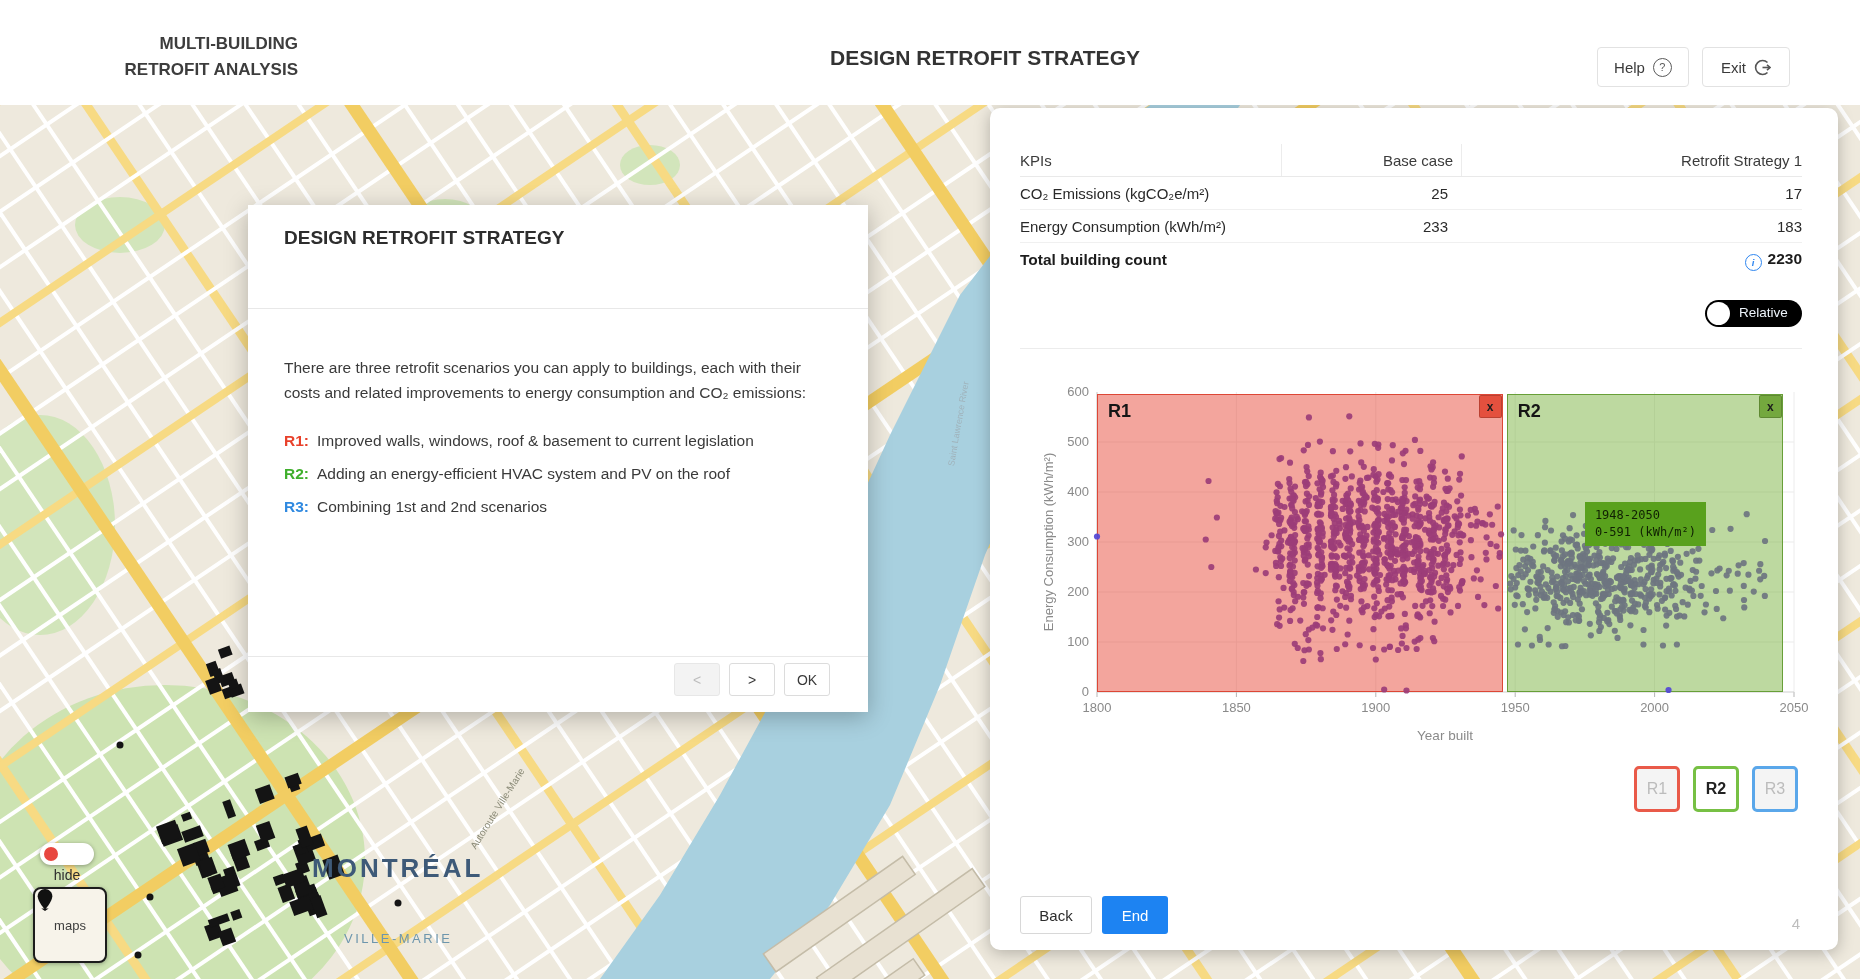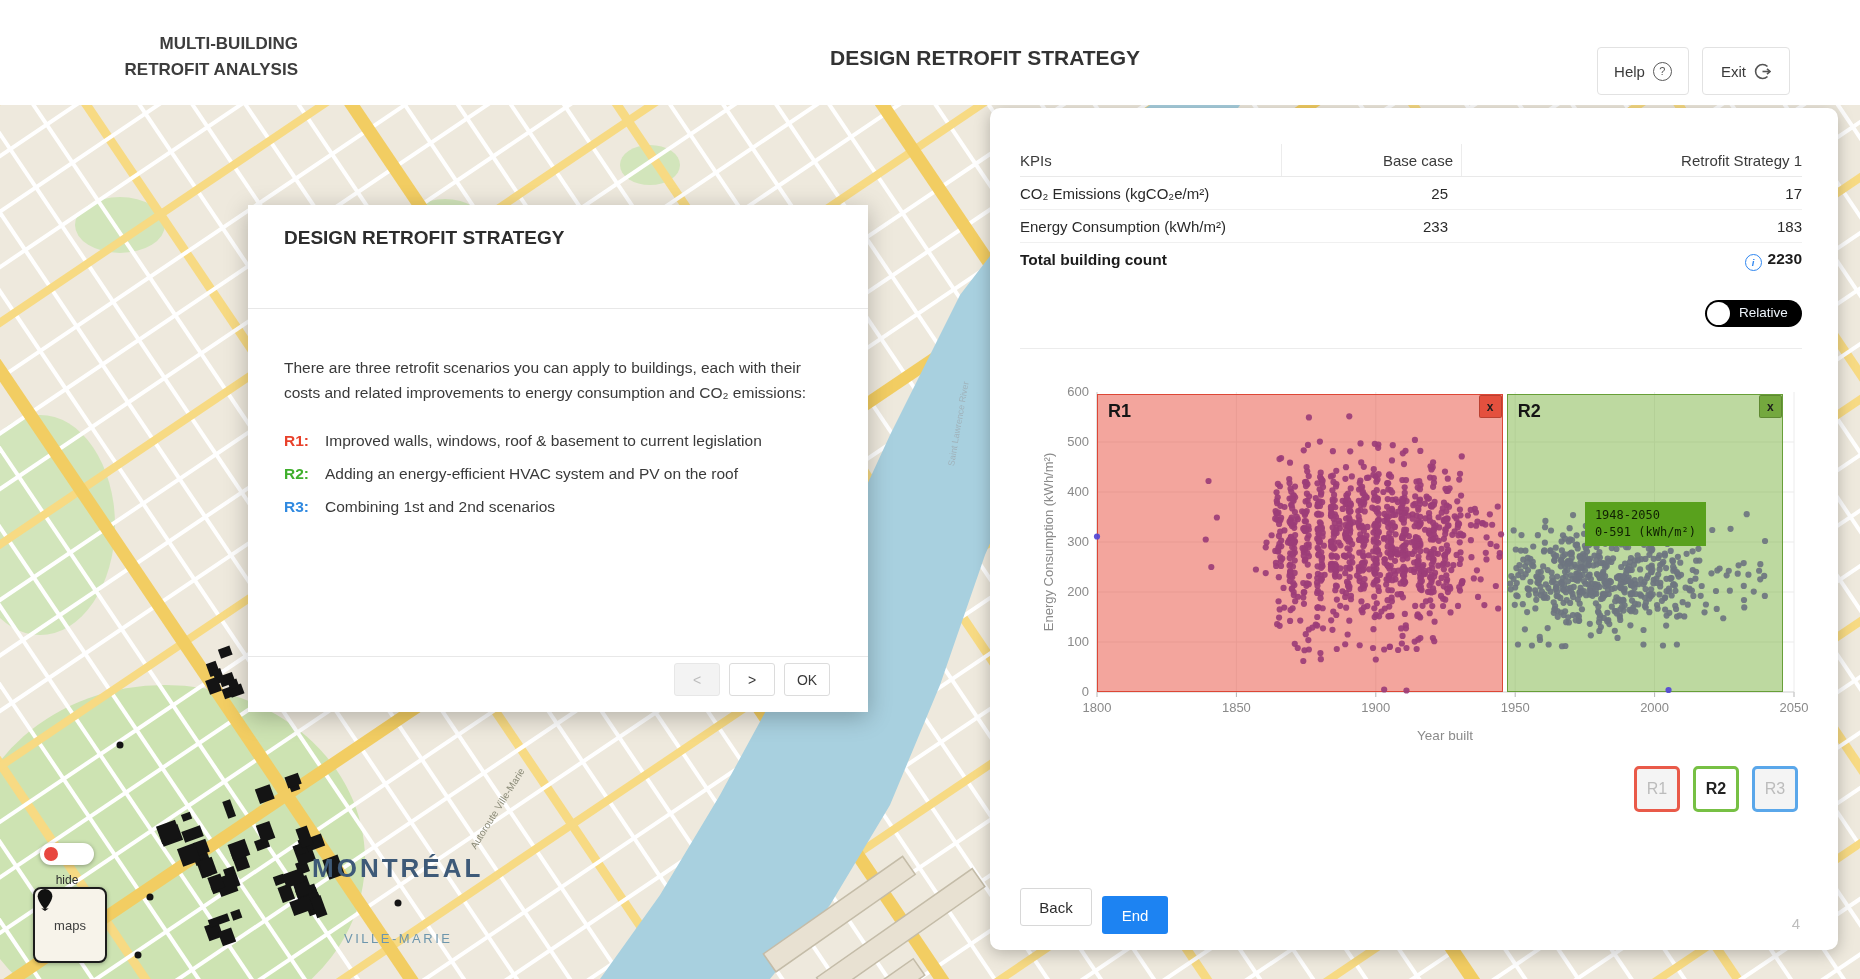--- a/index.html
+++ b/index.html
@@ -5,58 +5,58 @@
   html,body{margin:0;padding:0;background:#fff;}
   #app{position:relative;width:1860px;height:979px;overflow:hidden;
        font-family:"Liberation Sans",sans-serif;color:#2d2d2d;}
 
   
   #header{position:absolute;left:0;top:0;width:1860px;height:105px;background:#ffffff;z-index:40;}
   #app-title{position:absolute;left:108px;top:31px;width:190px;text-align:right;
              font-size:17px;font-weight:bold;color:#3d3d3d;line-height:1.55;}
   #page-title{position:absolute;left:985px;top:46px;transform:translateX(-50%);
               font-size:21px;font-weight:bold;color:#333;white-space:nowrap;}
-  .hdr-btn{position:absolute;top:47px;height:48px;background:#fff;border:1px solid #e2e2e2;
+  .hdr-btn{position:absolute;top:47px;height:40px;background:#fff;border:1px solid #e2e2e2;
            border-radius:4px;display:flex;align-items:center;justify-content:center;gap:8px;
            font-size:15px;color:#3a3a3a;box-sizing:border-box;cursor:pointer;}
   #help-btn{left:1597px;width:92px;}
   #exit-btn{left:1702px;width:88px;}
   .q-circle{display:inline-flex;width:17px;height:17px;border:1.4px solid #5a5a5a;border-radius:50%;
             align-items:center;justify-content:center;font-size:11px;color:#5a5a5a;}
 
   
   #map{position:absolute;left:0;top:105px;width:1860px;height:874px;overflow:hidden;background:#eee9dd;}
   #map svg{position:absolute;left:0;top:0;}
   .map-label{position:absolute;white-space:nowrap;}
   #city-label{left:312px;top:748px;font-size:26px;font-weight:bold;letter-spacing:3px;color:#3e5a78;}
   #district-label{left:344px;top:826px;font-size:13px;letter-spacing:2.5px;color:#6d96ad;}
   #road-label{left:468px;top:740px;font-size:10px;color:#8b8b78;transform:rotate(-58deg);transform-origin:left top;}
   #river-label{left:946px;top:360px;font-size:9px;color:#9fb0b8;transform:rotate(-80deg);transform-origin:left top;opacity:.9;}
 
   #hide-toggle-wrap{position:absolute;left:38px;top:738px;width:58px;text-align:center;z-index:5;}
   #hide-toggle{width:54px;height:22px;background:#fff;border-radius:11px;box-shadow:0 1px 4px rgba(0,0,0,.35);
                position:relative;cursor:pointer;margin:0 auto;}
   #hide-knob{position:absolute;left:4px;top:4px;width:14px;height:14px;border-radius:50%;background:#e8473f;}
-  #hide-label{font-size:12px;color:#2d2d2d;margin-top:8px;}
+  #hide-label{font-size:14px;color:#2d2d2d;margin-top:2px;}
   #maps-btn{position:absolute;left:33px;top:782px;width:74px;height:76px;background:#f7f3ea;
             border:2.5px solid #1c1c1c;border-radius:8px;box-sizing:border-box;z-index:5;cursor:pointer;
             display:flex;flex-direction:column;align-items:center;justify-content:center;gap:2px;
             box-shadow:0 1px 4px rgba(0,0,0,.3);}
   #maps-btn span{font-size:13px;color:#3d3d3d;}
 
   
   #dialog{position:absolute;left:248px;top:205px;width:620px;height:507px;background:#fff;z-index:30;
           box-shadow:0 5px 22px rgba(0,0,0,.25);box-sizing:border-box;}
   #dialog-title{position:absolute;left:36px;top:22px;font-size:19px;font-weight:bold;color:#2d2d2d;}
   .dlg-divider{position:absolute;left:0;right:0;height:1px;background:#e8e8e8;}
   #dlg-div-top{top:103px;}
   #dlg-div-bottom{top:451px;}
   #dialog-intro{position:absolute;left:36px;top:150px;width:555px;font-size:15.5px;line-height:1.62;color:#3a3a3a;}
   #scenario-list{position:absolute;left:36px;top:227px;width:560px;}
-  .scenario-row{display:flex;gap:16px;margin-bottom:15px;font-size:15.5px;color:#3a3a3a;text-align:right;}
+  .scenario-row{display:flex;gap:8px;margin-bottom:15px;font-size:15.5px;color:#3a3a3a;text-align:right;}
   .scenario-id{font-weight:bold;}
   .scenario-id.r1{color:#e8402a;}
   .scenario-id.r2{color:#3faf2c;}
   .scenario-id.r3{color:#2f89e0;}
   #dialog-buttons{position:absolute;right:38px;top:458px;display:flex;gap:9px;}
   .dlg-btn{width:46px;height:33px;border:1px solid #dcdcdc;border-radius:3px;background:#fff;
            font-size:14px;color:#3a3a3a;display:flex;align-items:center;justify-content:center;
            box-sizing:border-box;cursor:pointer;}
   .dlg-btn.disabled{background:#f3f3f3;color:#bdbdbd;border-color:#e7e7e7;}
 
@@ -106,21 +106,21 @@
                 box-sizing:border-box;border-radius:2px;pointer-events:auto;cursor:pointer;}
   #chart-tooltip{position:absolute;z-index:4;background:#59a11d;color:#102003;padding:5px 10px;
                  font-family:"DejaVu Sans Mono",monospace;font-size:12px;line-height:1.4;white-space:nowrap;}
 
   
   #scenario-buttons{position:absolute;right:40px;top:658px;display:flex;gap:13px;}
   .sc-btn{width:46px;height:46px;border-radius:5px;border:3px solid;display:flex;align-items:center;
           justify-content:center;font-size:16px;box-sizing:border-box;cursor:pointer;background:#f4f4f4;color:#bcbcbc;}
   .sc-btn.active{background:#fff;color:#222;font-weight:bold;}
 
-  #back-btn{position:absolute;left:30px;bottom:24px;width:72px;height:38px;background:#fff;
+  #back-btn{position:absolute;left:30px;bottom:16px;width:72px;height:38px;background:#fff;
             border:1px solid #d8d8d8;border-radius:3px;font-size:15px;color:#2d2d2d;
             display:flex;align-items:center;justify-content:center;cursor:pointer;box-sizing:border-box;}
   #end-btn{position:absolute;left:112px;bottom:16px;width:66px;height:38px;background:#1d83f2;border:none;
            border-radius:3px;font-size:15px;color:#fff;display:flex;align-items:center;justify-content:center;cursor:pointer;margin-top:29px;}
   #page-number{position:absolute;right:38px;bottom:18px;font-size:15px;color:#bdbdbd;}
 </style>
 </head>
 <body>
 
 <div id="app">

